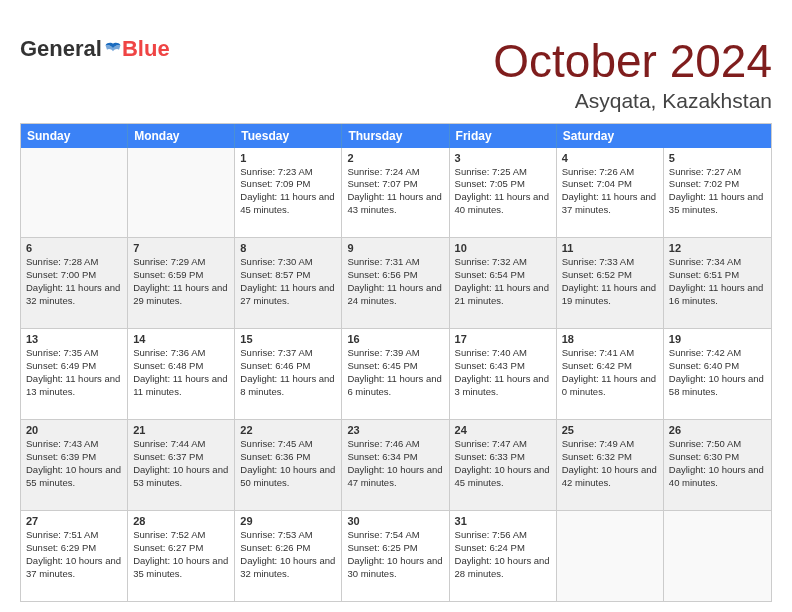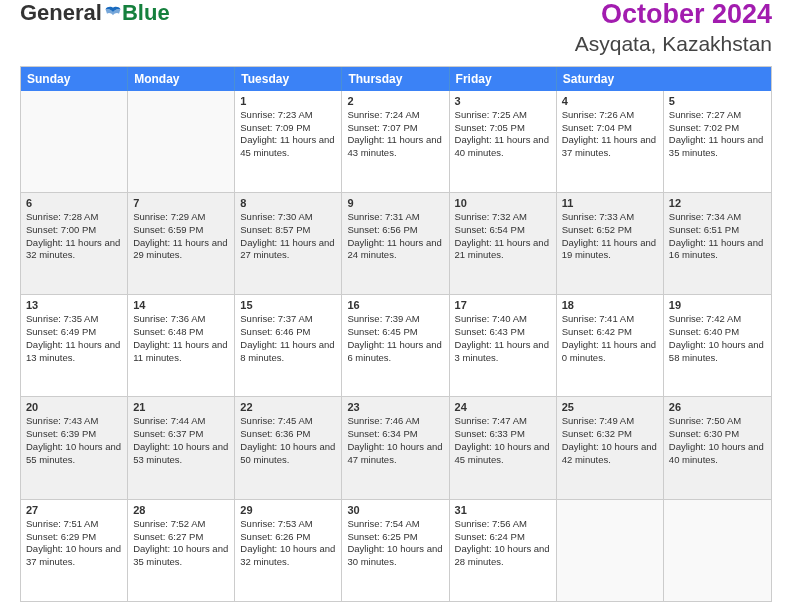--- a/index.html
+++ b/index.html
@@ -6,21 +6,21 @@
     body {
       font-family: Arial, sans-serif;
       background: #fff;
       width: 792px;
       height: 612px;
       overflow: hidden;
     }
     .page {
       width: 792px;
       height: 612px;
-      padding: 0 20px 10px 20px;
+      padding: 36px 20px 10px 20px;
       display: flex;
       flex-direction: column;
     }
     .header {
       display: flex;
       justify-content: space-between;
       align-items: flex-start;
       margin-bottom: 10px;
     }
     .logo {
@@ -29,33 +29,33 @@
       align-items: flex-start;
     }
     .logo-text {
       display: flex;
       align-items: center;
       font-size: 22px;
       font-weight: bold;
       color: #333;
     }
     .logo-general { color: #333; }
-    .logo-blue { color: #15803d; }
+    .logo-blue { color: #ef4444; }
     .logo-icon {
       width: 18px;
       height: 18px;
       margin-left: 2px;
     }
     .title-block {
       text-align: right;
     }
     .month-title {
-      font-size: 27px;
-      font-weight: bold;
-      color: #a21caf;
+      font-size: 46px;
+      font-weight: normal;
+      color: #7f1d1d;
       line-height: 1.1;
     }
     .location {
       font-size: 21px;
       color: #444;
       margin-top: 2px;
     }
     .calendar {
       flex: 1;
       display: flex;

